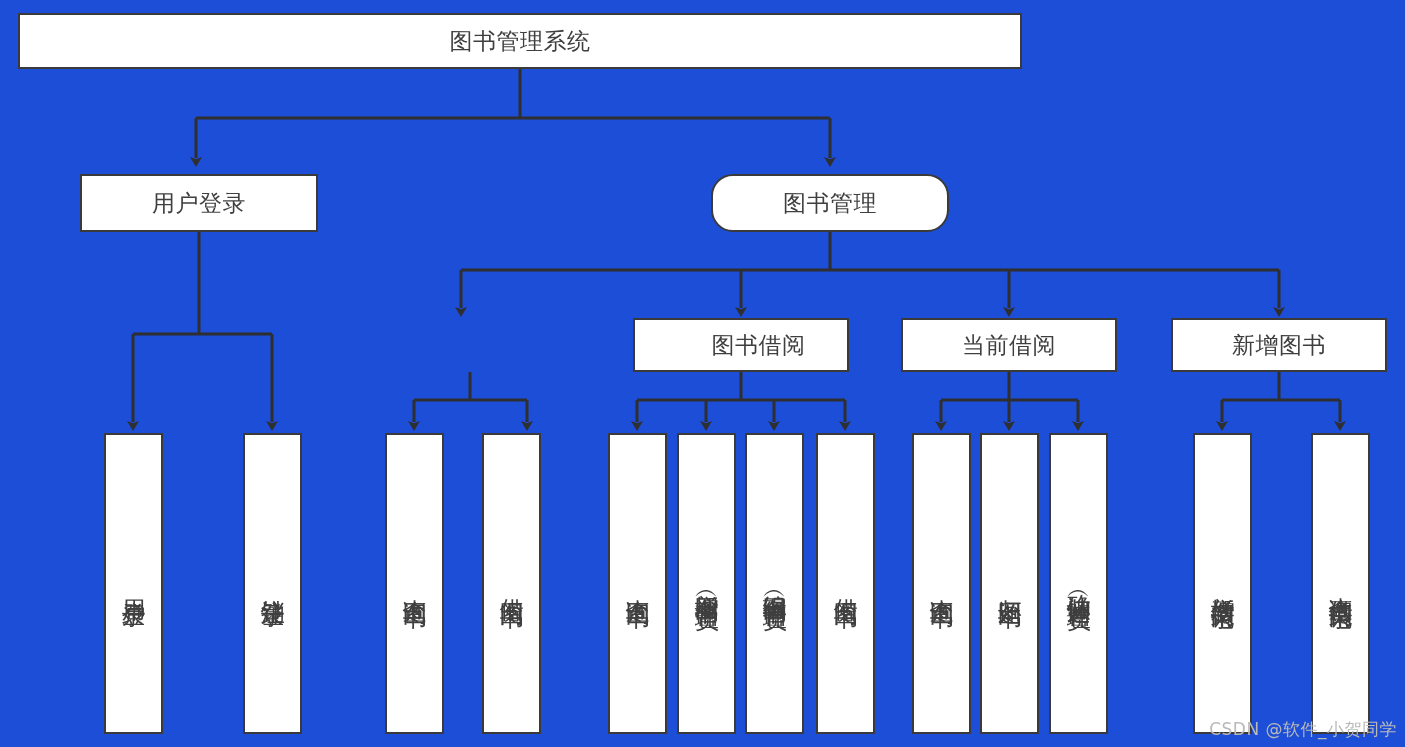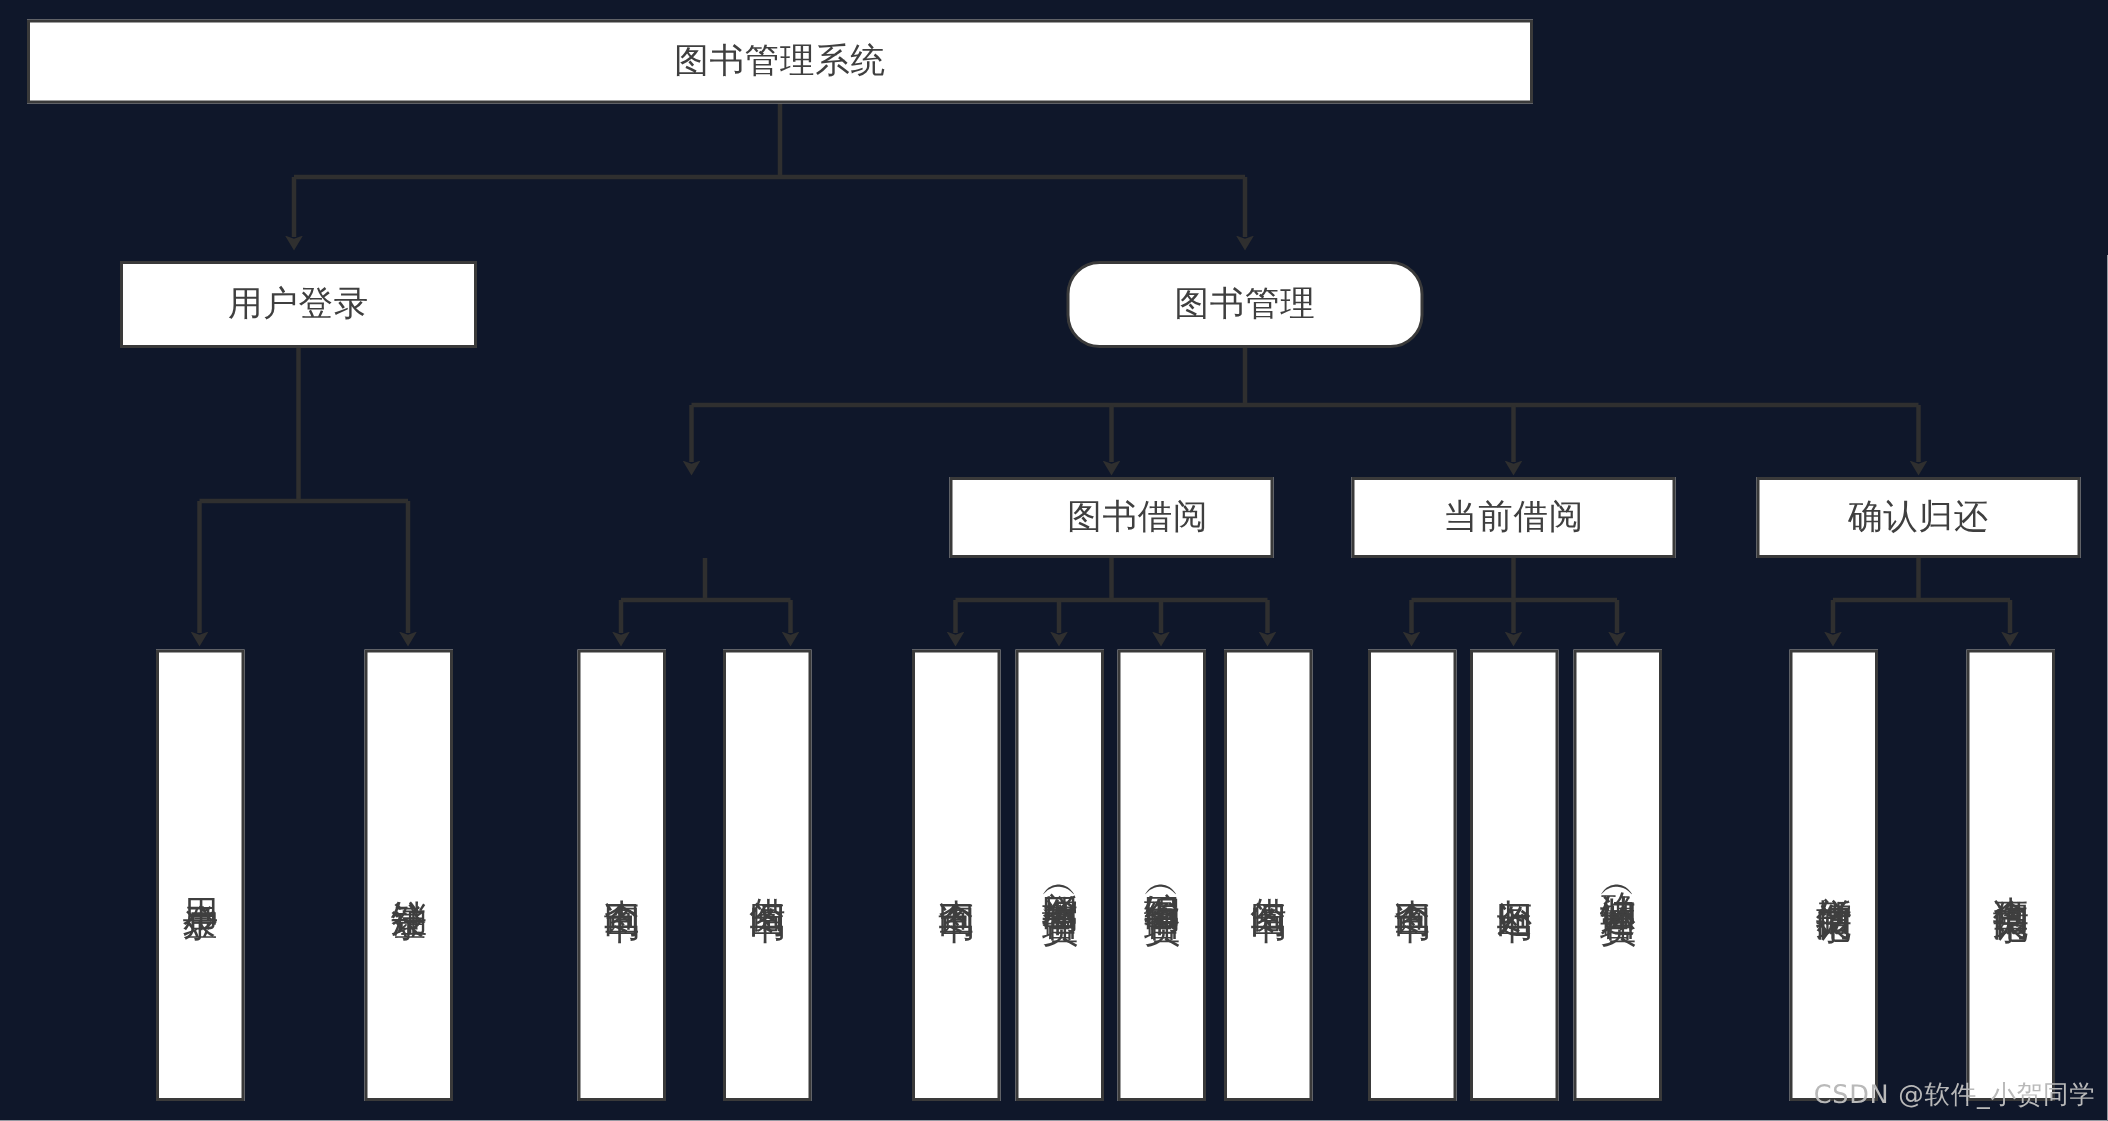--- a/index.html
+++ b/index.html
@@ -4,21 +4,21 @@
 <style>
   html, body {
     margin: 0;
     padding: 0;
     background: #ffffff;
   }
   #canvas {
     position: relative;
     width: 1405px;
     height: 747px;
-    background: #0f172a;
+    background: #1d4ed8;
     font-family: "DejaVu Sans", "Liberation Sans", sans-serif;
     overflow: hidden;
   }
   #diagram-svg {
     position: absolute;
     left: 0;
     top: 0;
     width: 1405px;
     height: 747px;
   }
@@ -133,21 +133,21 @@
 
   <div class="node" style="left:633px; top:318px; width:216px; height:54px;padding-left:35px;">
     <span class="node-label h-label">图书借阅</span>
   </div>
 
   <div class="node" style="left:901px; top:318px; width:216px; height:54px;">
     <span class="node-label h-label">当前借阅</span>
   </div>
 
   <div class="node" style="left:1171px; top:318px; width:216px; height:54px;">
-    <span class="node-label h-label">确认归还</span>
+    <span class="node-label h-label">新增图书</span>
   </div>
 
   <div class="node" style="left:104px; top:433px; width:59px; height:301px;">
     <span class="node-label v-label">用户登录</span>
   </div>
 
   <div class="node" style="left:243px; top:433px; width:59px; height:301px;">
     <span class="node-label v-label">注销登录</span>
   </div>
 

